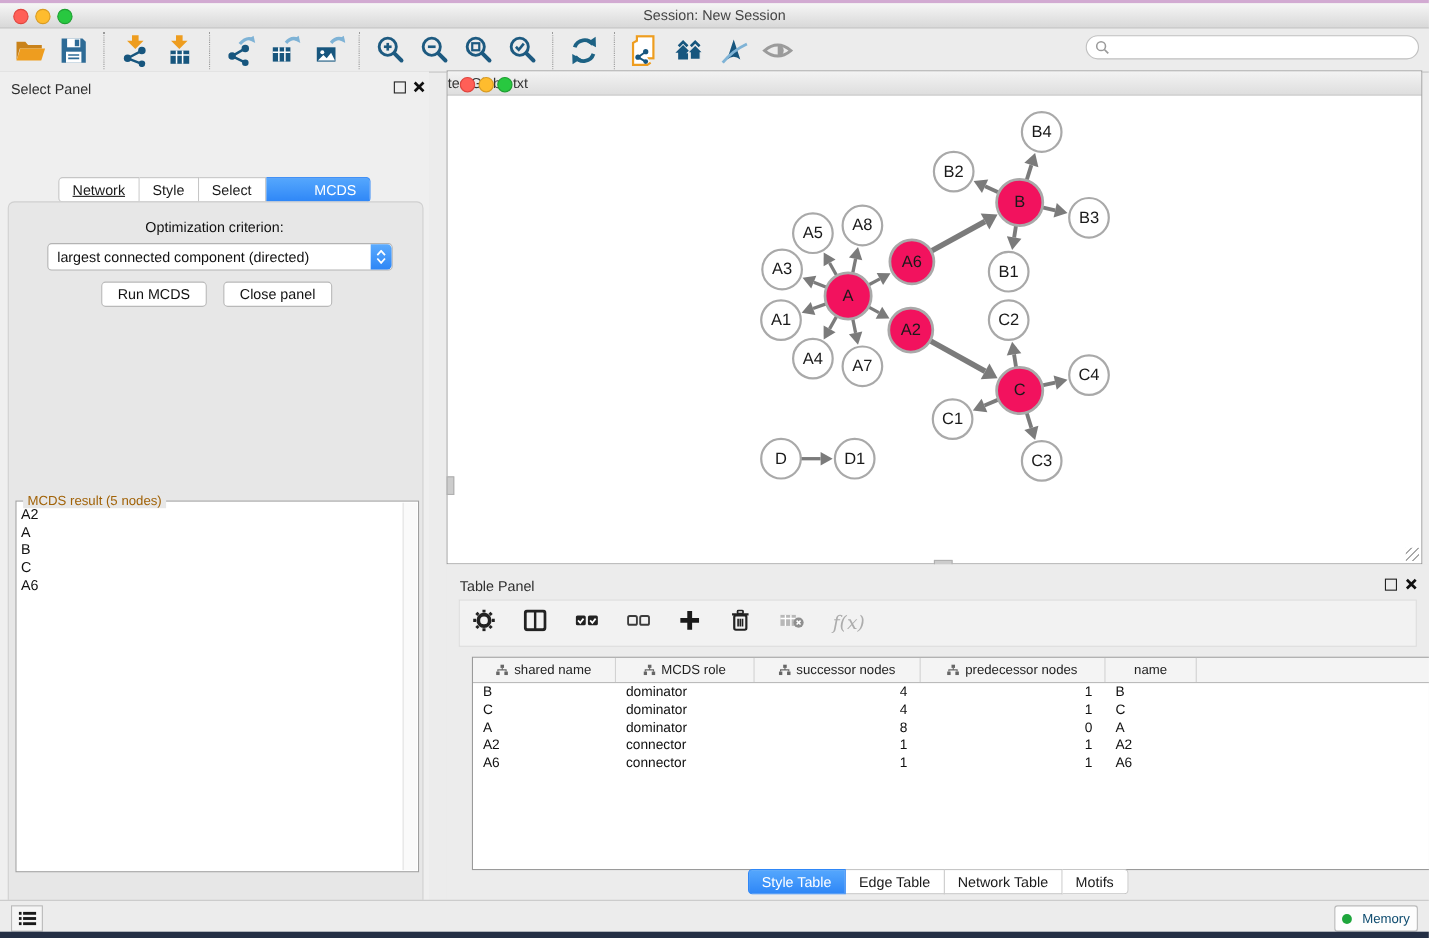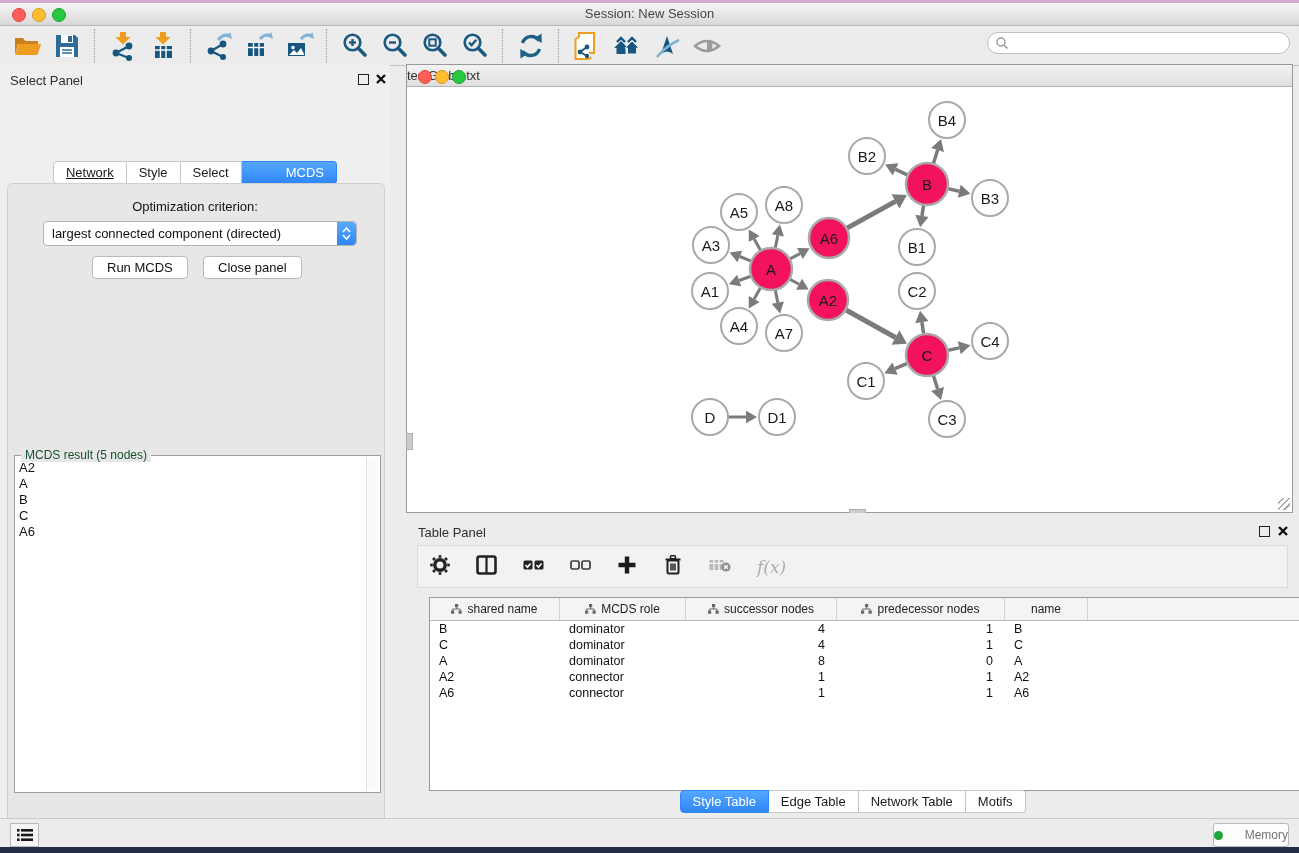--- a/index.html
+++ b/index.html
@@ -31,21 +31,21 @@
   .tabbtn{font-size:13px;color:#1a1a1a;background:#fff;border:1px solid #c6c6c6;border-left:none;padding:2px 12px;height:17px;line-height:17px;}
   .tabbtn:first-child{border-left:1px solid #c6c6c6;border-radius:4px 0 0 4px;text-decoration:underline;}
   .tabbtn:last-child{border-radius:0 4px 4px 0;}
   .tabbtn.active{background:linear-gradient(#55a7fd,#2f87f7);color:#fff;border-color:#2f87f7;padding-left:44px;}
   .opt-label{left:0;top:134px;width:390px;text-align:center;font-size:13px;color:#111;}
   .dropdown{left:43px;top:156px;width:312px;height:23px;background:#fff;border:1px solid #b3b3b3;border-radius:4px;display:flex;align-items:center;}
   .dropdown .val{flex:1;font-size:13px;color:#111;padding-left:8px;white-space:nowrap;}
   .dd-step{width:19px;height:23px;background:linear-gradient(#5babfe,#2e86f6);border-radius:0 4px 4px 0;display:flex;flex-direction:column;align-items:center;justify-content:center;gap:1px;}
   .pushbtn{height:21px;background:#fff;border:1px solid #b9b9b9;border-radius:4px;font-size:13px;color:#111;display:flex;align-items:center;justify-content:center;padding:0 14px;}
   .fieldset{border:1px solid #9f9f9f;background:#fff;}
-  .fieldset .legend{position:absolute;top:-8px;left:6px;background:#e7e7e7;padding:0 4px;font-size:12px;color:#14532d;}
+  .fieldset .legend{position:absolute;top:-8px;left:6px;background:#e7e7e7;padding:0 4px;font-size:12px;color:#a16207;}
   .result-item{font-size:13px;color:#111;line-height:16px;padding-left:4px;}
   .vscroll{position:absolute;top:1px;right:1px;bottom:1px;width:12px;background:#fafafa;border-left:1px solid #e2e2e2;}
   
   .netwin{left:406px;top:64px;width:887px;height:449px;border:1px solid #9a9a9a;background:#fff;box-sizing:border-box;}
   .net-titlebar{left:0;top:0;width:100%;height:22px;background:linear-gradient(#f3f3f3,#dedede);border-bottom:1px solid #b2b2b2;box-sizing:border-box;}
   .net-canvas{left:0;top:22px;width:885px;height:425px;background:#fff;}
   .nub{background:#cccccc;border:1px solid #b0b0b0;}
   .grip{right:2px;bottom:2px;width:12px;height:12px;background:
     repeating-linear-gradient(135deg,transparent 0 3px,#aaa 3px 4.5px);}
   
@@ -57,21 +57,21 @@
   .trow{display:flex;height:16px;align-items:center;}
   .td{font-size:12.5px;color:#111;box-sizing:border-box;white-space:nowrap;}
   .bottom-tabs{left:0;top:277px;width:893px;display:flex;justify-content:center;}
   .btab{font-size:13px;background:#fff;border:1px solid #c6c6c6;border-left:none;padding:3px 12px;color:#1a1a1a;}
   .btab:first-child{border-left:1px solid #c6c6c6;border-radius:4px 0 0 4px;}
   .btab:last-child{border-radius:0 4px 4px 0;}
   .btab.active{background:linear-gradient(#55a7fd,#2f87f7);color:#fff;border-color:#2f87f7;}
   
   .statusbar{left:0;top:818px;width:1299px;height:29px;background:#ececec;border-top:1px solid #c9c9c9;}
   .listbtn{left:10px;top:4px;width:27px;height:22px;background:#f5f5f5;border:1px solid #b9b9b9;display:flex;align-items:center;justify-content:center;}
-  .membtn{right:10px;top:4px;width:74px;height:22px;background:#fdfdfd;border:1px solid #b9b9b9;border-radius:3px;display:flex;align-items:center;justify-content:space-between;gap:9px;font-size:12px;color:#737373;}
+  .membtn{right:10px;top:4px;width:74px;height:22px;background:#fdfdfd;border:1px solid #b9b9b9;border-radius:3px;display:flex;align-items:center;justify-content:center;gap:9px;font-size:12px;color:#0c4a6e;}
   .memdot{width:9px;height:9px;border-radius:50%;background:#1ea63c;}
 </style>
 </head>
 <body>
 
 <div class="screen">
 
   <div class="abs strip-top"></div>
 
   <div class="abs titlebar">

